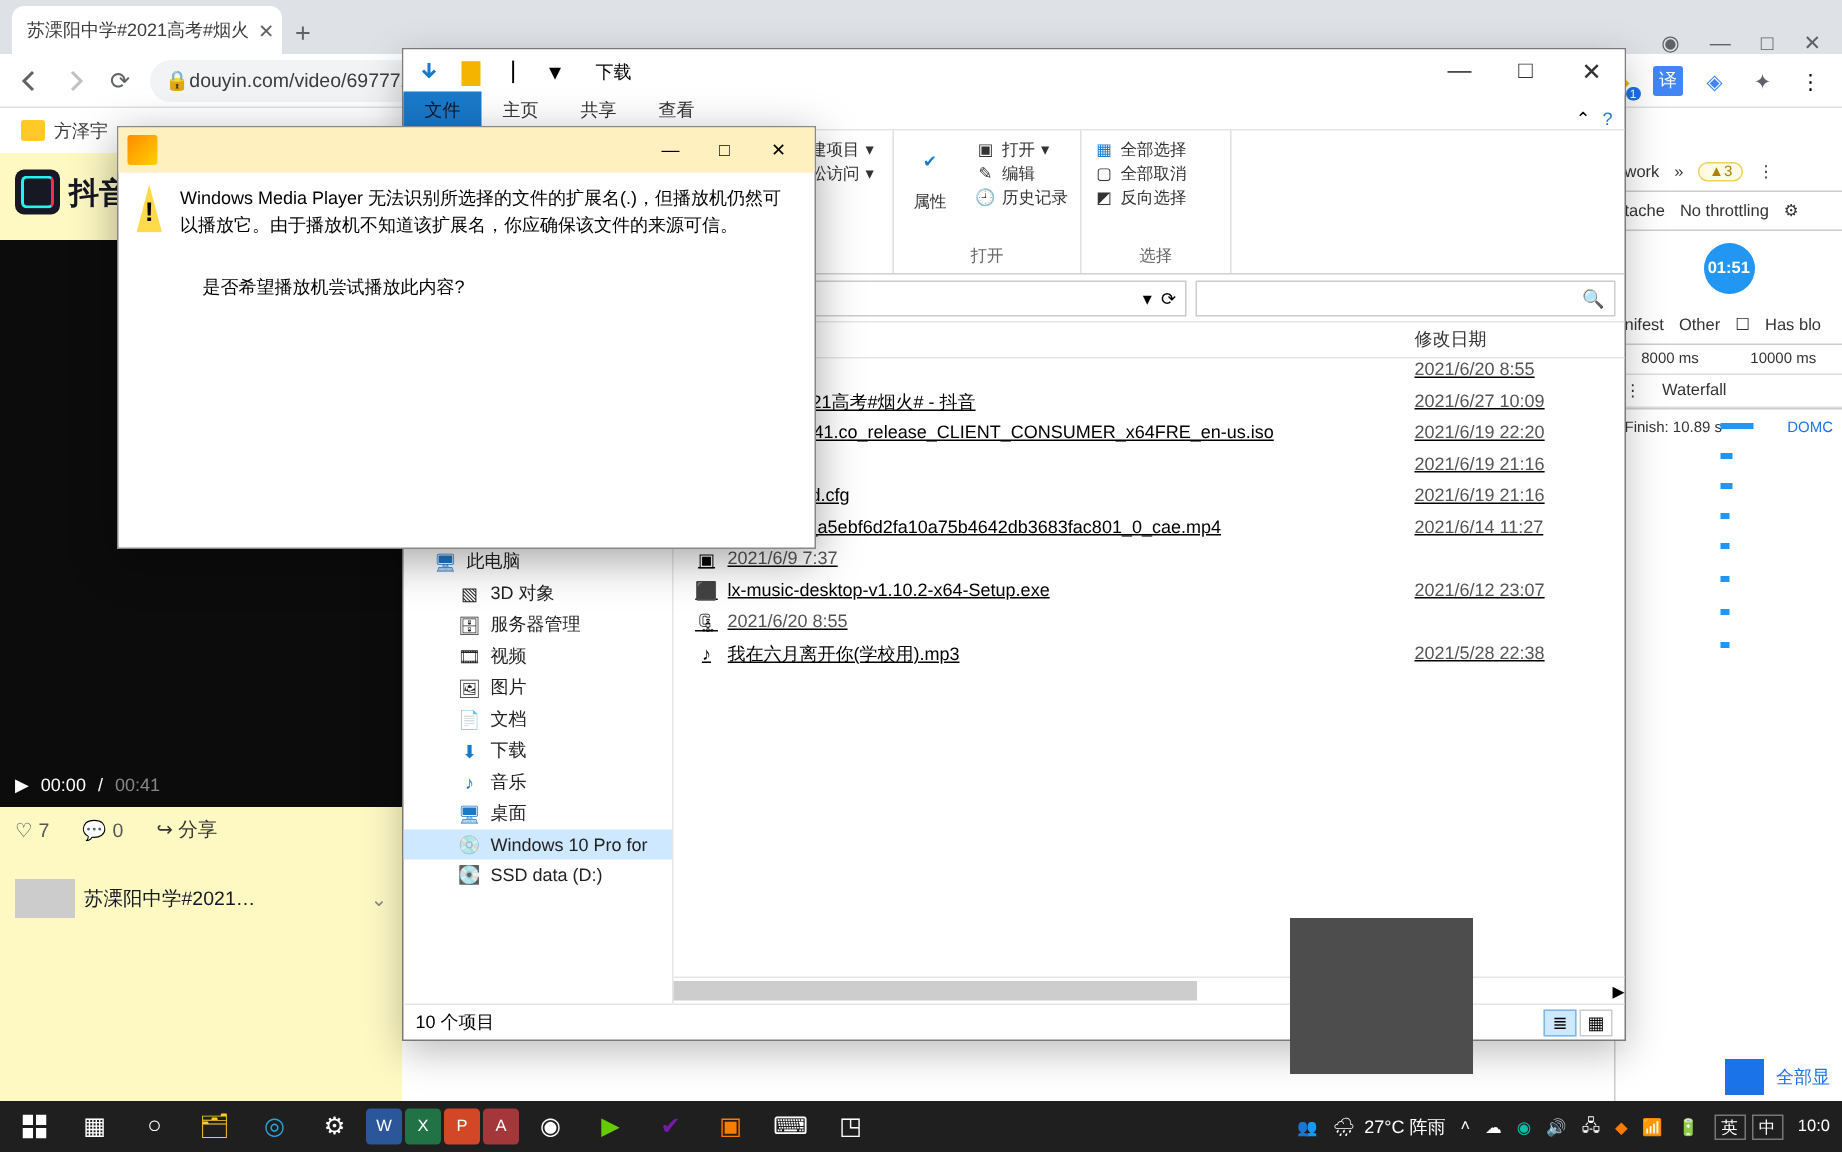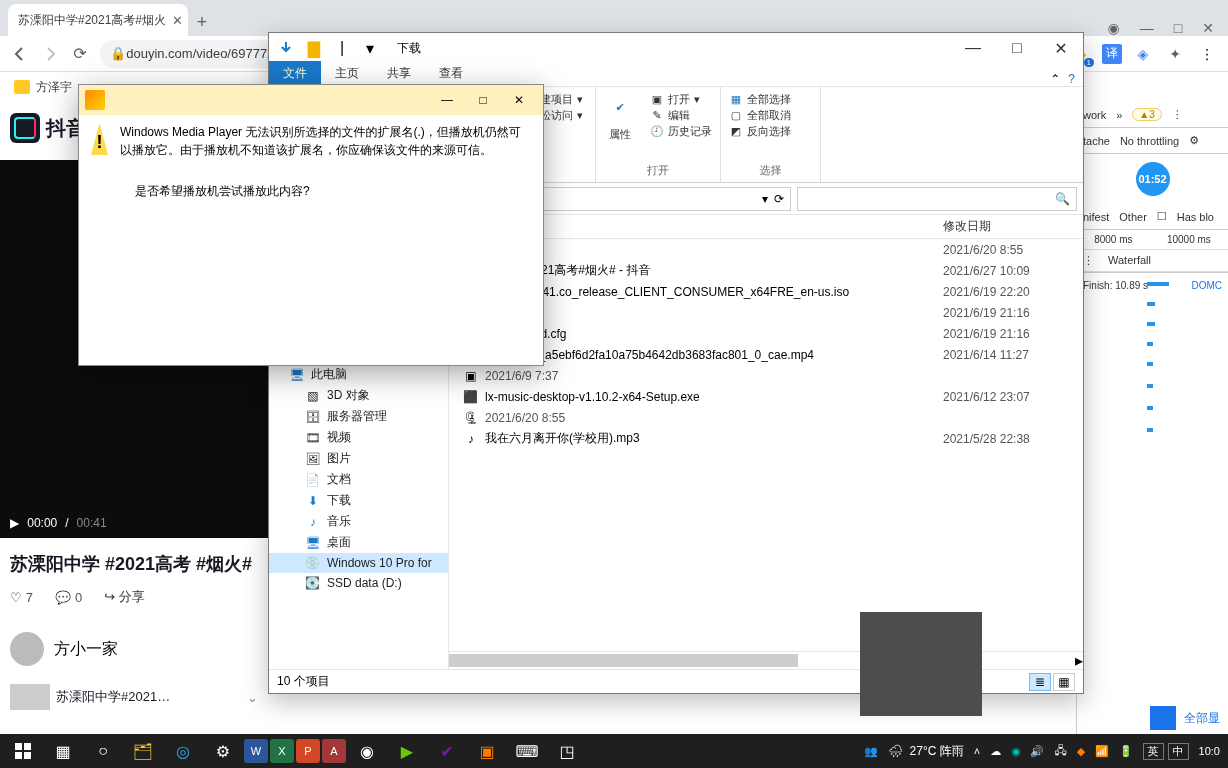--- a/index.html
+++ b/index.html
@@ -54,21 +54,21 @@
 .dt-timer { width:34px; height:34px; border-radius:50%; background:#2196f3; color:#fff; display:flex; align-items:center; justify-content:center; font-size:11px; font-weight:bold; margin:8px auto; }
 .dt-cols { display:flex; justify-content:space-around; font-size:10px; border-bottom:1px solid #ddd; padding:4px 0; }
 .dt-wh { border-bottom:1px solid #ddd; padding:4px 6px; display:flex; gap:14px; }
 .dt-waterfall { flex:1; background:#fff; position:relative; }
 .wf-bar { position:absolute; left:70px; height:4px; background:#2196f3; }
 .dt-status { border-top:1px solid #ccc; height:26px; display:flex; align-items:center; justify-content:space-between; padding:0 6px; font-size:10px; }
 .dt-domc { color:#1a73e8; }
 
 
 .douyin {
-  position:absolute; left:0; top:102px; width:268px; bottom:34px; background:#ffffff;
+  position:absolute; left:0; top:102px; width:268px; bottom:34px; background:#fef9c3;
 }
 .dy-logo { height:52px; display:flex; align-items:center; gap:6px; padding:0 10px; font-size:20px; font-weight:bold; color:#161823; }
 .dy-logo .note { width:30px; height:30px; background:#161823; border-radius:6px; display:flex; align-items:center; justify-content:center; color:#fff; position:relative; }
 .dy-logo .note::before{content:''; position:absolute; inset:4px; border:2px solid #25f4ee; border-right-color:#fe2c55; border-radius:4px;}
 .dy-video { margin-top:6px; height:378px; background:#0c0c0c; position:relative; }
 .dy-ctrl { position:absolute; left:10px; bottom:8px; color:#fff; font-size:12px; display:flex; align-items:center; gap:8px; }
 .dy-ctrl .total{ color:#888; }
 .dy-title { padding:14px 10px 6px; font-size:18px; font-weight:bold; color:#161823; }
 .dy-actions { display:flex; gap:22px; padding:6px 10px 16px; font-size:13px; color:#333; align-items:center; }
 .dy-actions .cnt{ color:#555; margin-left:4px; }
@@ -84,21 +84,21 @@
 }
 .ex-titlebar{ height:30px; display:flex; align-items:center; background:#fff; }
 .ex-qat{ display:flex; gap:2px; padding:0 4px; }
 .ex-qat .qbtn{ width:26px; height:26px; display:flex; align-items:center; justify-content:center; }
 .ex-title{ font-size:12px; color:#000; padding:0 10px; }
 .ex-syswin{ margin-left:auto; display:flex; }
 .ex-syswin .sbtn{ width:44px; height:30px; display:flex; align-items:center; justify-content:center; color:#333;}
 
 .ex-ribbon-tabs{ height:24px; border-bottom:1px solid #e5e5e5; display:flex; align-items:flex-end; font-size:12px; }
 .rtab{ padding:4px 14px; color:#333; }
-.rtab.file{ background:#1979ca; color:#fef9c3; }
+.rtab.file{ background:#1979ca; color:#0f172a; }
 
 .ex-ribbon{ height:96px; border-bottom:1px solid #d0d0d0; display:flex; font-size:11px; color:#333; }
 .rgrp{ border-right:1px solid #e0e0e0; display:flex; flex-direction:column; justify-content:space-between; padding:4px 8px; }
 .rgrp .icons{ display:flex; gap:14px; align-items:flex-start; }
 .rgrp .lbl{ text-align:center; color:#666; font-size:11px; padding-top:2px; }
 .rbtn-v{ display:flex; flex-direction:column; align-items:center; gap:4px; min-width:30px; }
 .rbtn-v .glyph{ width:32px; height:32px; display:flex; align-items:center; justify-content:center; }
 .rline{ display:flex; align-items:center; gap:4px; white-space:nowrap; margin:1px 0; }
 .rline .sq{ width:14px; height:14px; display:flex; align-items:center; justify-content:center; }
 
@@ -113,21 +113,21 @@
 .tree-item{ display:flex; align-items:center; gap:6px; padding:2px 8px 2px 20px; white-space:nowrap; }
 .tree-item.lv2{ padding-left:36px; }
 .tree-item.sel{ background:#cde8ff; }
 .ti-ico{ width:16px; height:16px; display:flex; align-items:center; justify-content:center; }
 
 .ex-list{ flex:1; display:flex; flex-direction:column; }
 .ex-list-head{ height:24px; border-bottom:1px solid #e5e5e5; display:flex; font-size:12px; color:#333; }
 .col-name{ flex:1; padding-left:36px; display:flex; align-items:center; }
 .col-date{ width:140px; display:flex; align-items:center; }
 .ex-rows{ flex:1; overflow:auto; font-size:12px; }
-.frow{ height:21px; display:flex; align-items:center; }
+.frow{ height:21px; display:flex; align-items:flex-start;text-decoration:underline; }
 .frow .fico{ width:16px; height:16px; margin:0 6px 0 14px; display:flex; align-items:center; justify-content:center; font-size:12px; }
 .frow .fname{ flex:1; white-space:nowrap; overflow:hidden; text-overflow:ellipsis; }
 .frow .fdate{ width:140px; color:#555; }
 .ex-scroll-h{ height:18px; border-top:1px solid #e5e5e5; display:flex; align-items:center; position:relative; }
 .ex-scroll-h .thumb{ position:absolute; left:0; width:55%; top:2px; bottom:2px; background:#cdcdcd; }
 
 .ex-status{ height:24px; border-top:1px solid #e5e5e5; display:flex; align-items:center; font-size:12px; padding:0 8px; }
 .ex-status .views{ margin-left:auto; display:flex; gap:2px; }
 .ex-status .vbtn{ width:22px; height:18px; border:1px solid #ccc; display:flex; align-items:center; justify-content:center; }
 .ex-status .vbtn.active{ background:#cde8ff; border-color:#7ab8e8; }
@@ -228,50 +228,45 @@
       <span>抖音</span>
     </div>
     <div class="dy-video">
       <div class="dy-ctrl">
         <span>▶</span>
         <span>00:00</span>
         <span>/</span>
         <span class="total">00:41</span>
       </div>
     </div>
-    <div class="dy-title">苏溧阳中学 #2021高考 #烟火#</div>
     <div class="dy-actions">
       <span>♡<span class="cnt">7</span></span>
       <span>💬<span class="cnt">0</span></span>
       <span>↪ <span>分享</span></span>
-    </div>
-    <div class="dy-user">
-      <div class="dy-avatar"></div>
-      <span>方小一家</span>
     </div>
     <div class="dy-related">
       <span style="width:40px;height:26px;background:#ccc;display:inline-block"></span>
       <span>苏溧阳中学#2021…</span>
       <span style="margin-left:auto;color:#888">⌄</span>
     </div>
   </div>
 
   <div class="devtools">
     <div class="dt-tabs">
       <span>work</span>
       <span>»</span>
       <span class="dt-warn">▲<span>3</span></span>
       <span>⋮</span>
     </div>
     <div class="dt-toolbar">
       <span>tache</span>
       <span>No throttling</span>
       <span>⚙</span>
     </div>
-    <div class="dt-timer">01:52</div>
+    <div class="dt-timer">01:51</div>
     <div class="dt-toolbar">
       <span>nifest</span>
       <span>Other</span>
       <span>☐</span>
         <span>Has blo</span>
     </div>
     <div class="dt-cols">
       <span>8000 ms</span>
       <span>10000 ms</span>
     </div>

